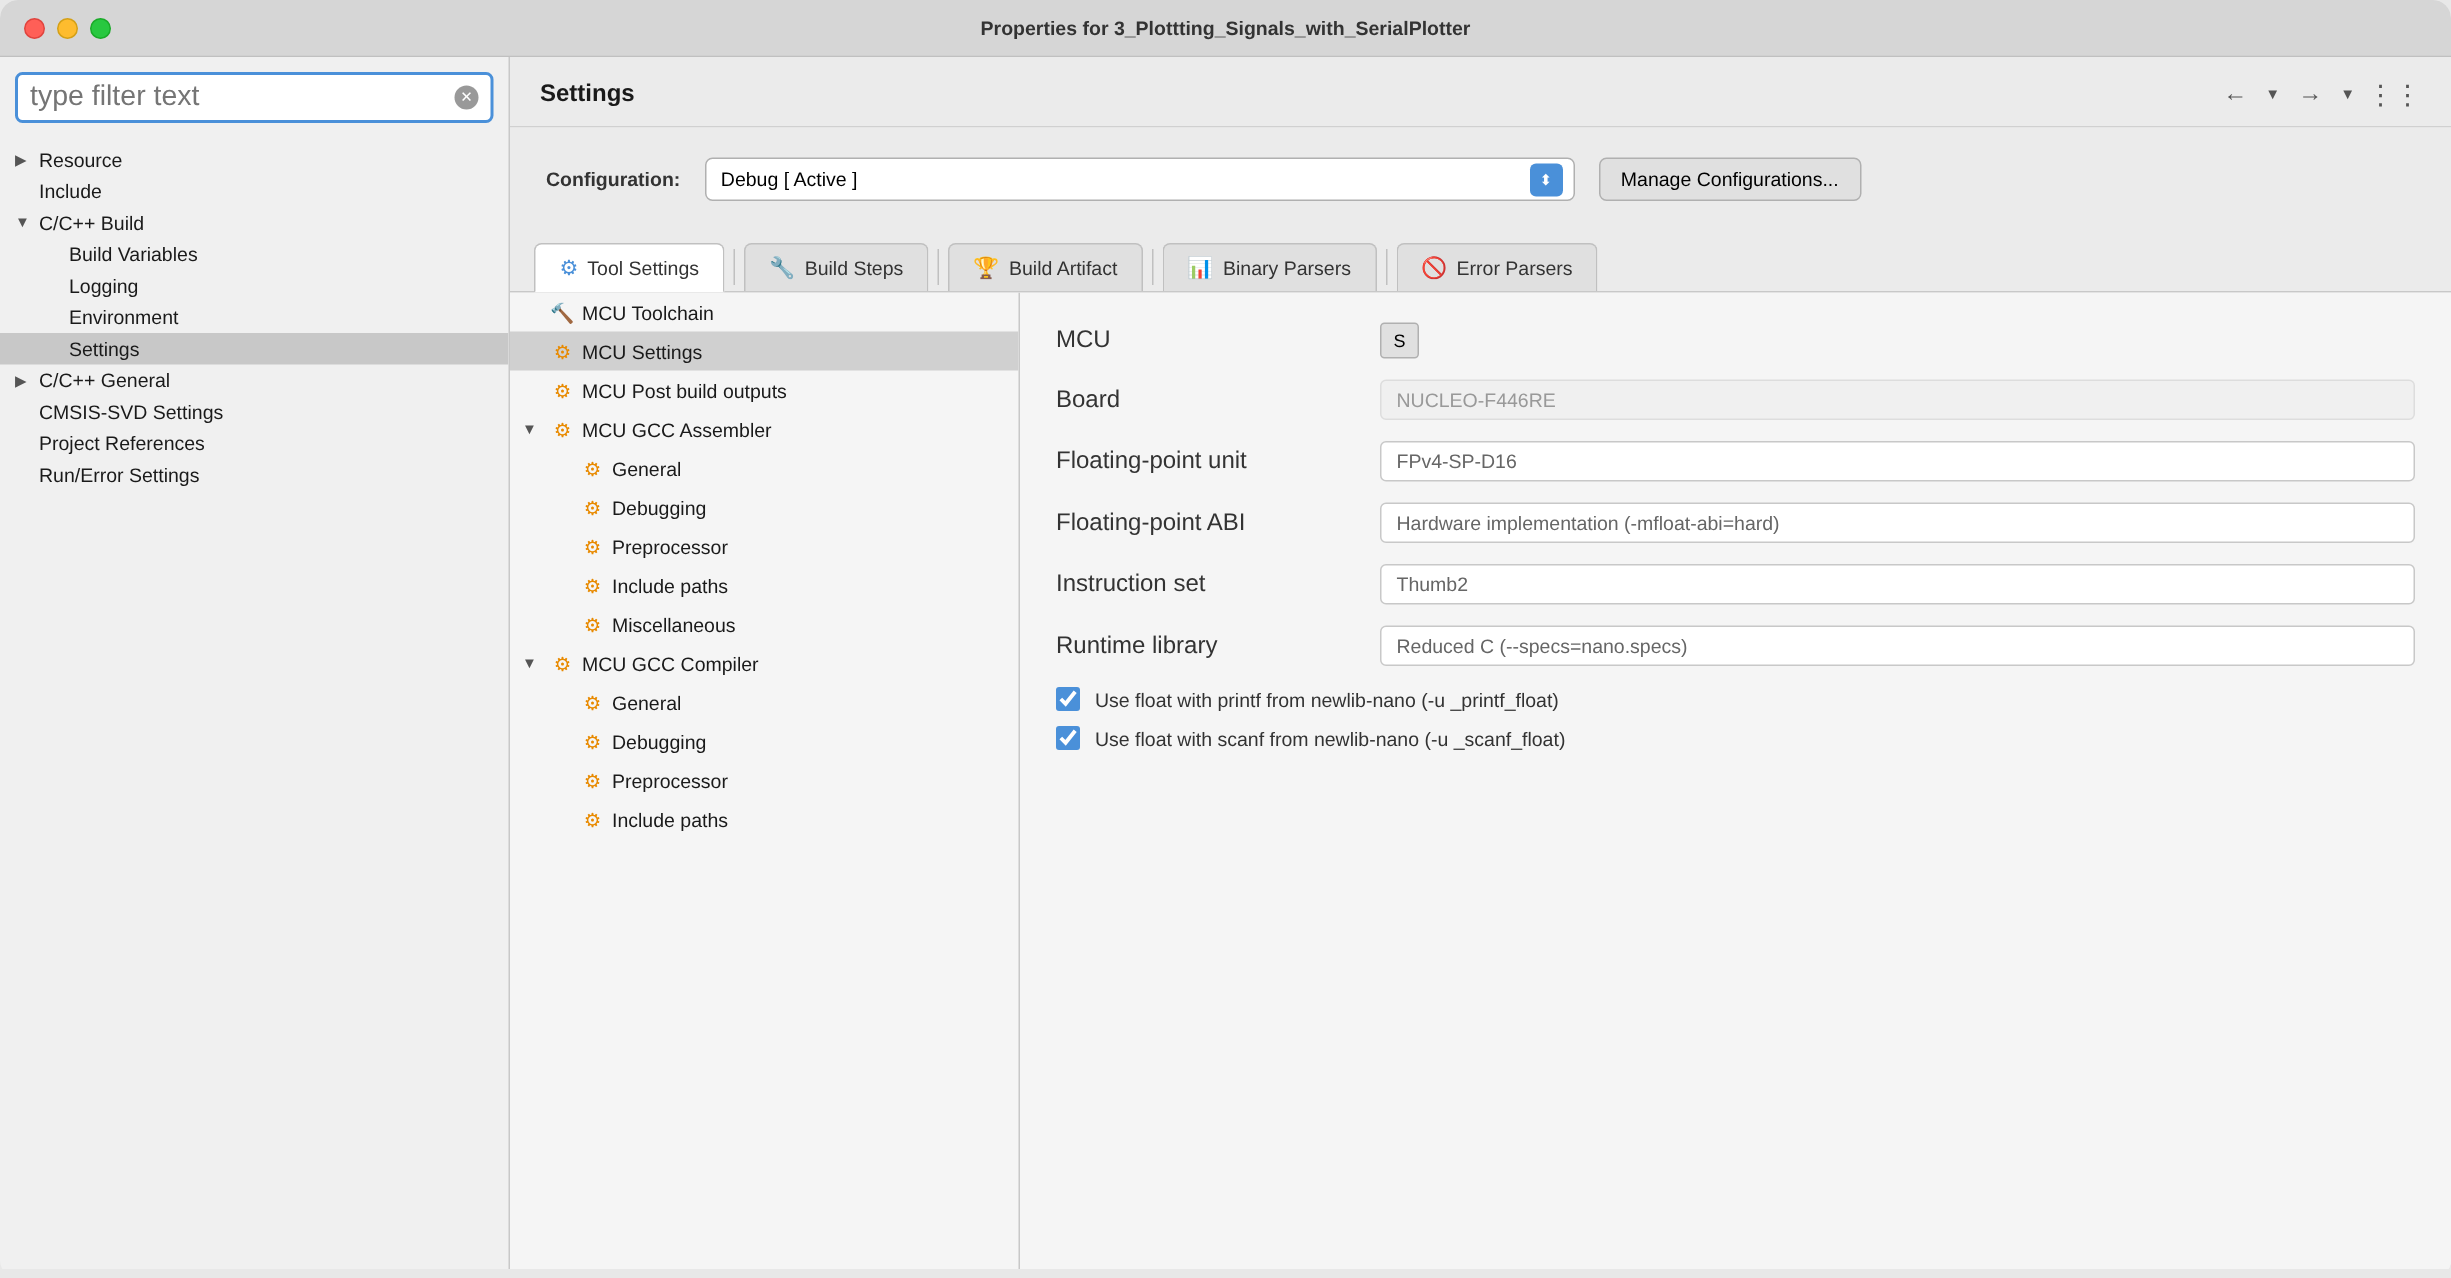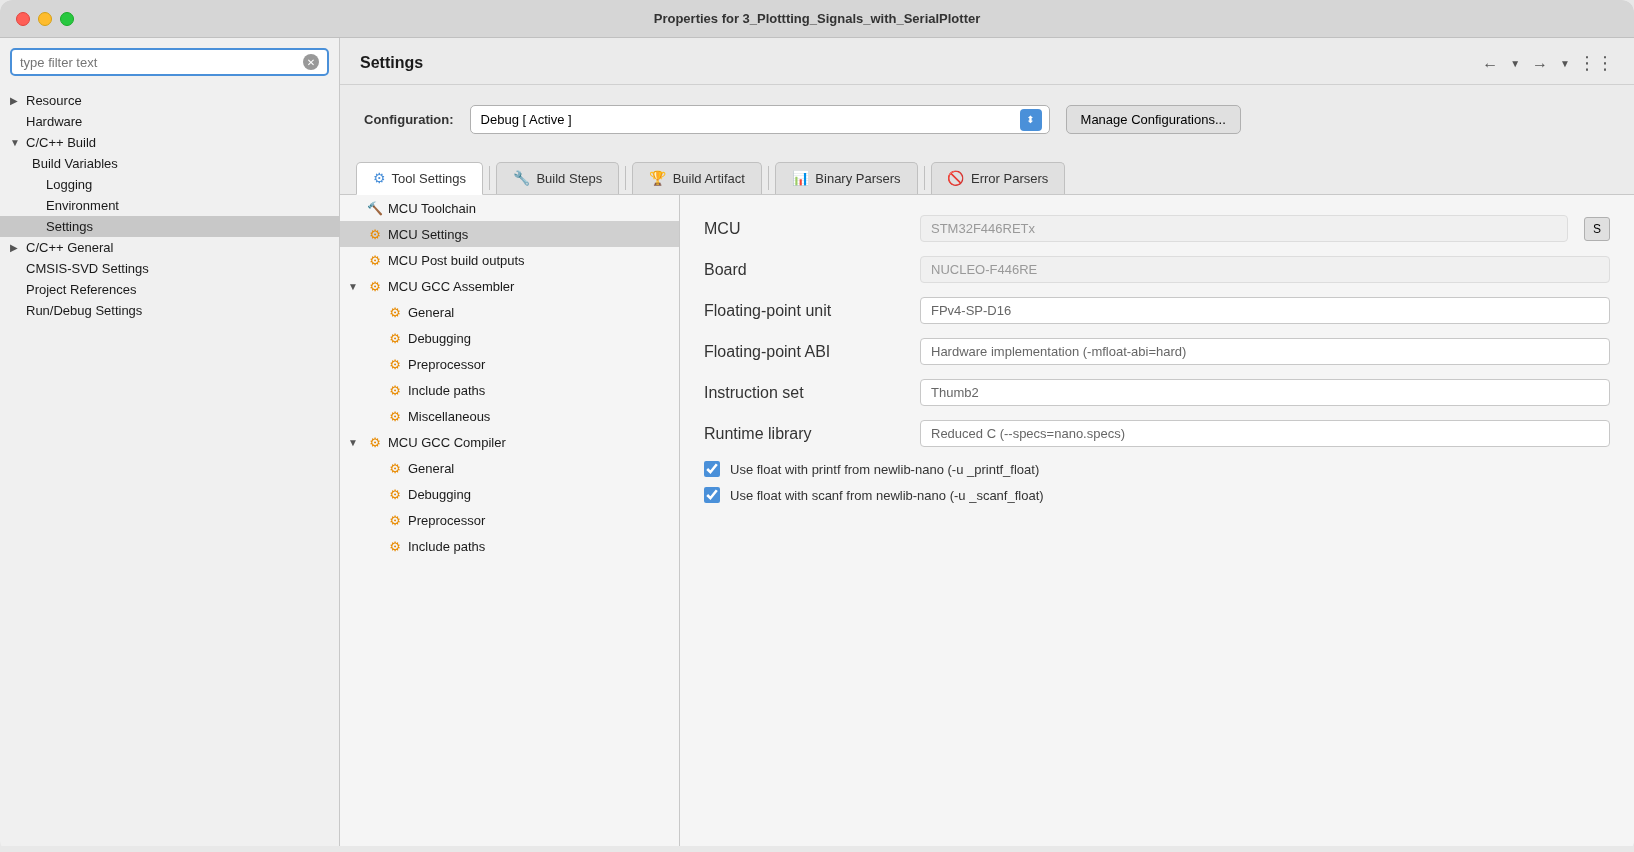--- a/index.html
+++ b/index.html
@@ -70,21 +70,21 @@
       border: 2px solid #4a90d9;
       border-radius: 5px;
       background: white;
       padding: 4px 8px;
       gap: 6px;
     }
     .search-box input {
       border: none;
       outline: none;
       flex: 1;
-      font-size: 13px;
+      font-size: 19px;
       color: #999;
       background: transparent;
     }
     .search-clear {
       width: 16px;
       height: 16px;
       background: #999;
       border-radius: 50%;
       display: flex;
       align-items: center;
@@ -378,29 +378,29 @@
     </div>
     <div class="sidebar-tree">
 
       <div class="tree-item">
         <span class="arrow">▶</span>
         <span class="label">Resource</span>
       </div>
 
       <div class="tree-item">
         <span class="arrow"></span>
-        <span class="label">Hardware</span>
+        <span class="label">Include</span>
       </div>
 
       <div class="tree-item">
         <span class="arrow">▼</span>
         <span class="label">C/C++ Build</span>
       </div>
 
-      <div class="tree-item" style="padding-left: 16px;">
+      <div class="tree-item" style="padding-left: 30px;">
         <span class="arrow"></span>
         <span class="label">Build Variables</span>
       </div>
 
       <div class="tree-item" style="padding-left: 30px;">
         <span class="arrow"></span>
         <span class="label">Logging</span>
       </div>
 
       <div class="tree-item" style="padding-left: 30px;">
@@ -423,21 +423,21 @@
         <span class="label">CMSIS-SVD Settings</span>
       </div>
 
       <div class="tree-item">
         <span class="arrow"></span>
         <span class="label">Project References</span>
       </div>
 
       <div class="tree-item">
         <span class="arrow"></span>
-        <span class="label">Run/Debug Settings</span>
+        <span class="label">Run/Error Settings</span>
       </div>
 
     </div>
   </div>
 
   <div class="content-area">
 
     <div class="content-header">
       <span class="content-header-title">Settings</span>
       <div class="header-nav-buttons">
@@ -574,21 +574,20 @@
           <span class="icon-sm" style="color:#e88a00;">⚙</span>
           <span>Include paths</span>
         </div>
 
       </div>
 
       <div class="settings-panel">
 
         <div class="field-row">
           <span class="field-label">MCU</span>
-          <span class="field-value readonly">STM32F446RETx</span>
           <button class="field-btn">S</button>
         </div>
 
         <div class="field-row">
           <span class="field-label">Board</span>
           <span class="field-value readonly">NUCLEO-F446RE</span>
         </div>
 
         <div class="field-row">
           <span class="field-label">Floating-point unit</span>

